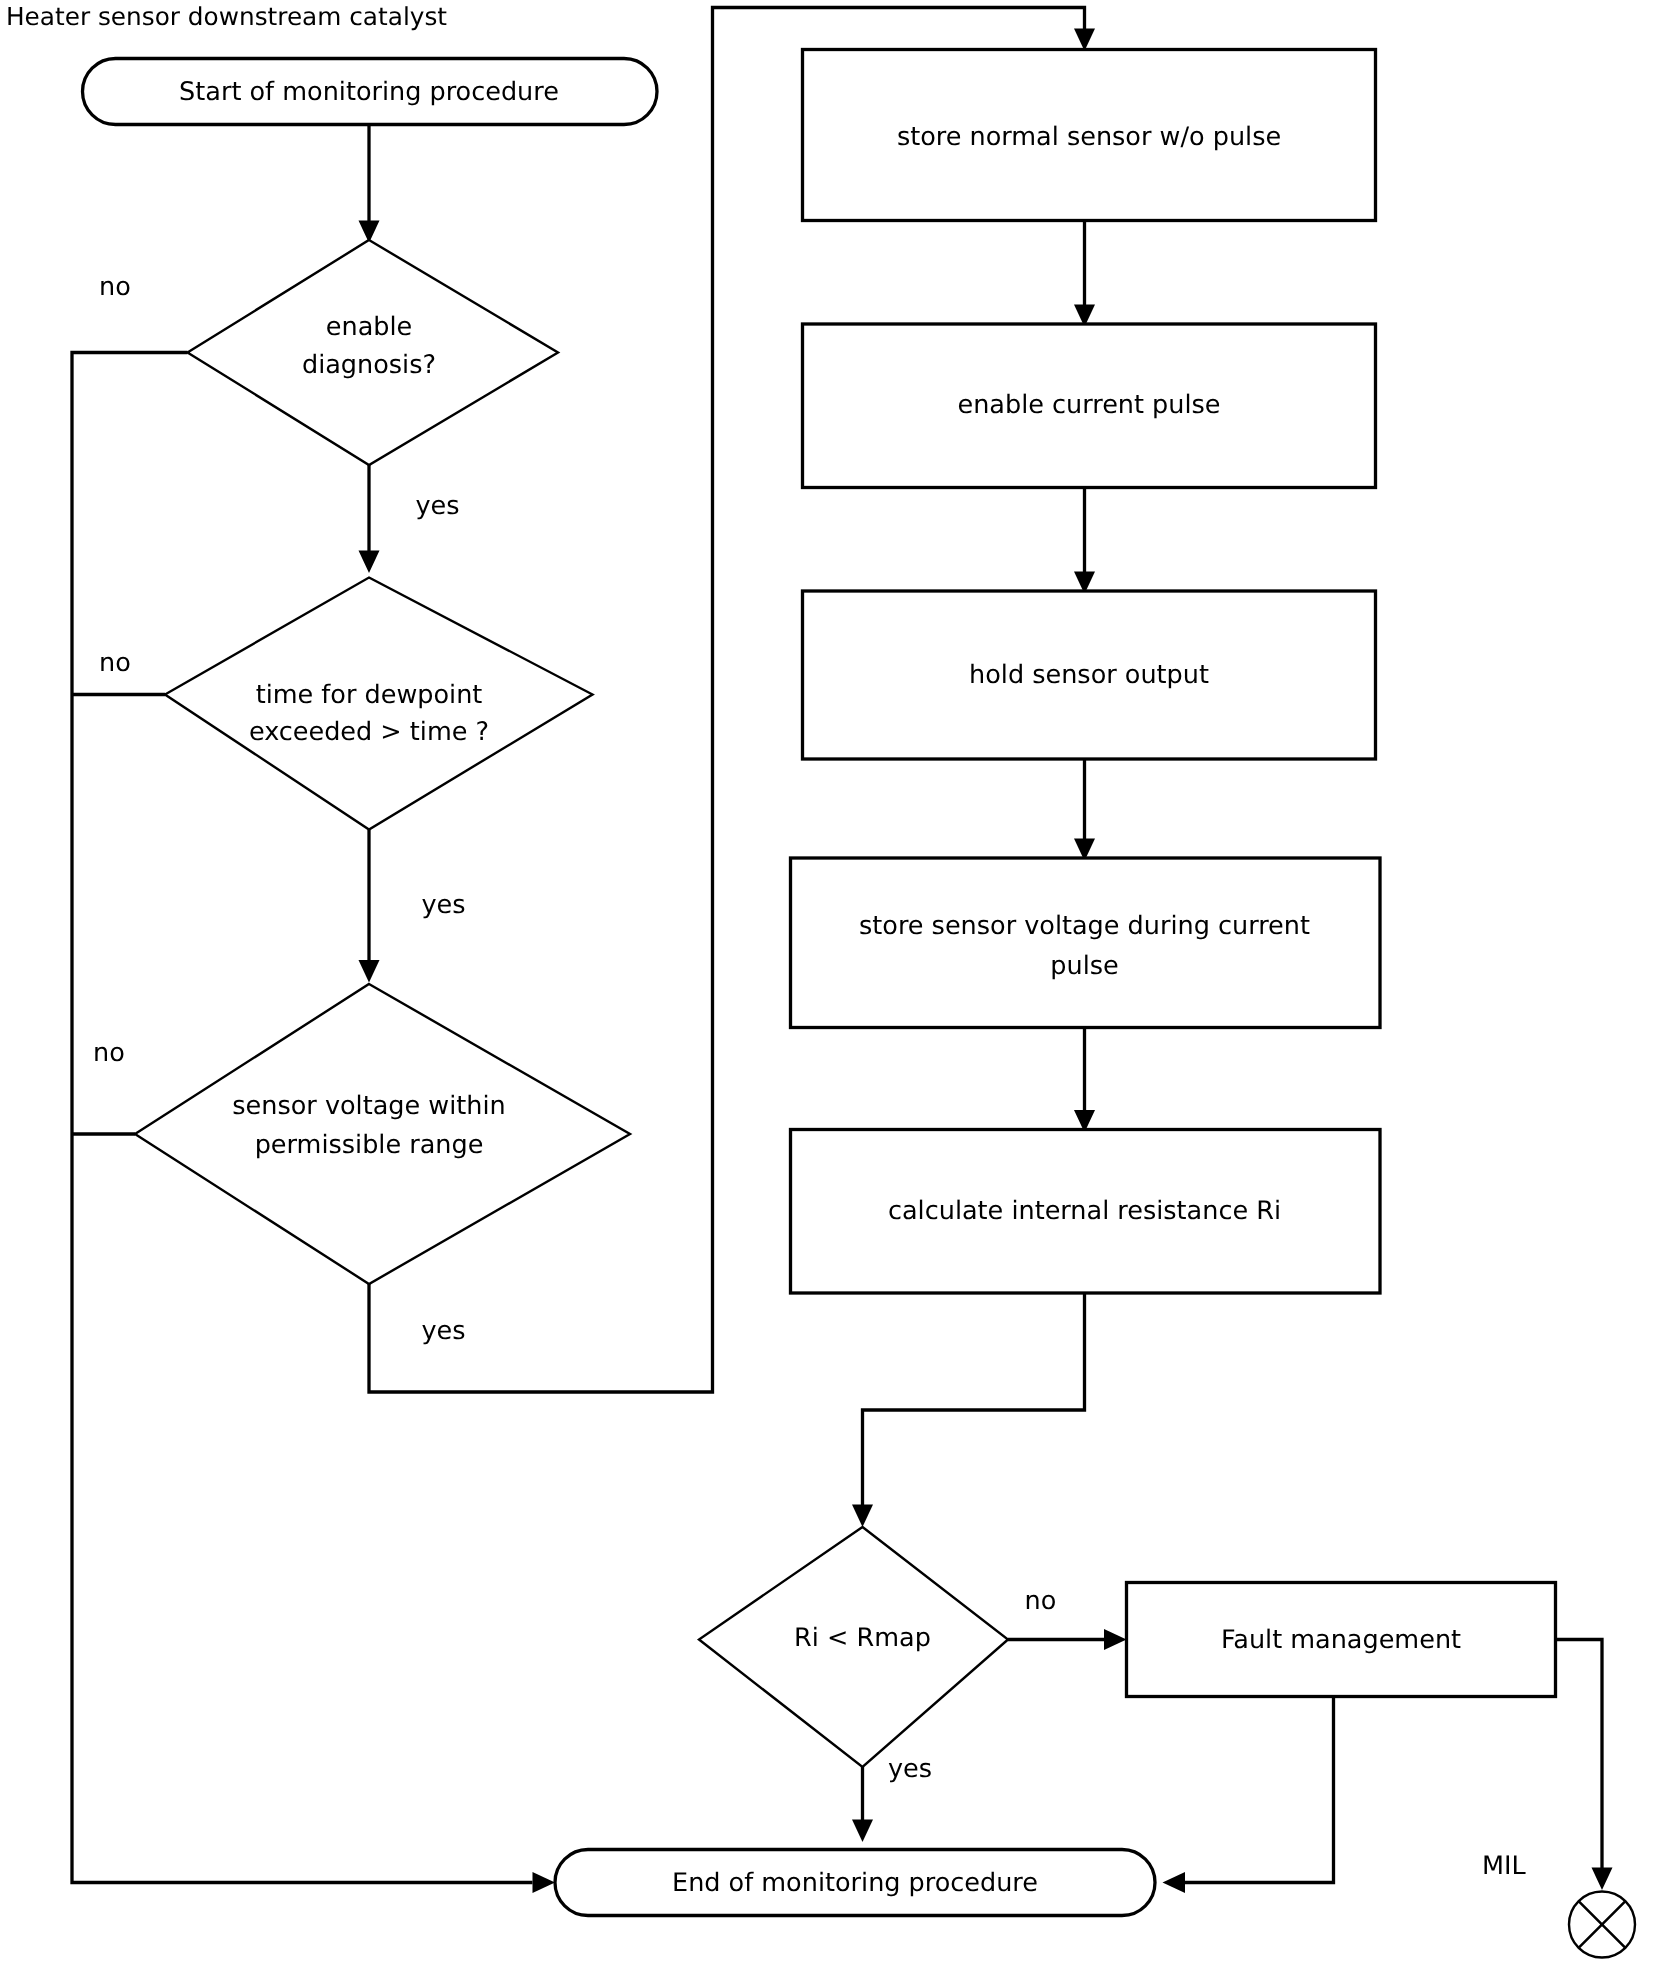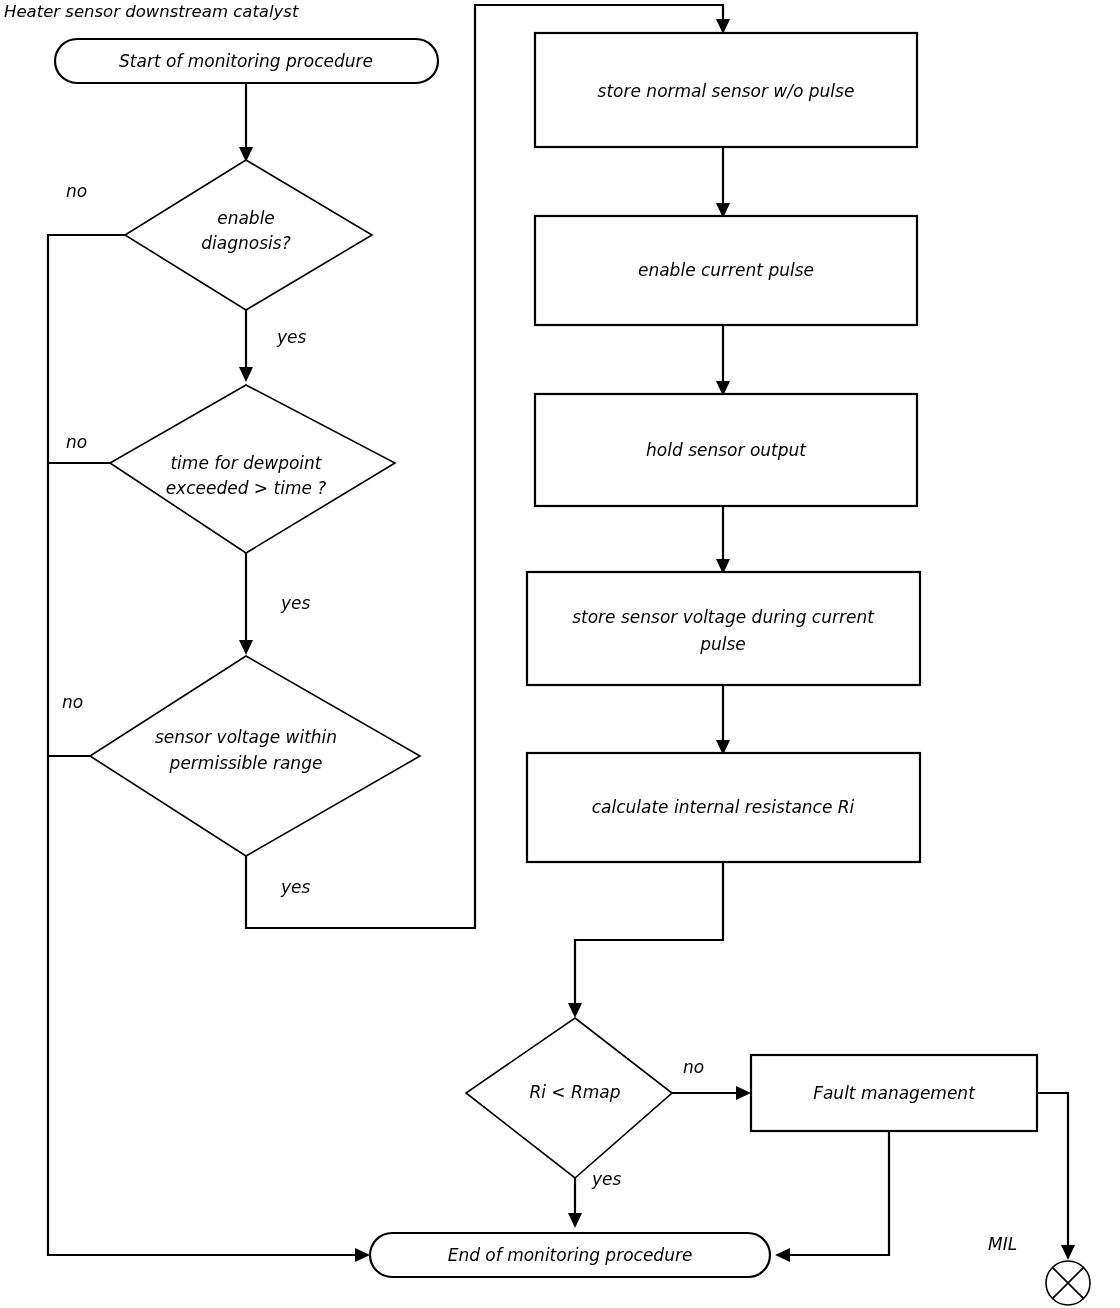--- a/index.html
+++ b/index.html
@@ -7,21 +7,20 @@
     padding: 0;
     background: #ffffff;
   }
   #page {
     position: relative;
     width: 1120px;
     height: 1308px;
     background: #ffffff;
     font-family: "DejaVu Sans", "Liberation Sans", sans-serif;
     overflow: hidden;
-    font-style: italic;
   }
   #flow-svg {
     position: absolute;
     left: 0;
     top: 0;
     width: 1120px;
     height: 1308px;
   }
   .shape-stroke {
     fill: #ffffff;

